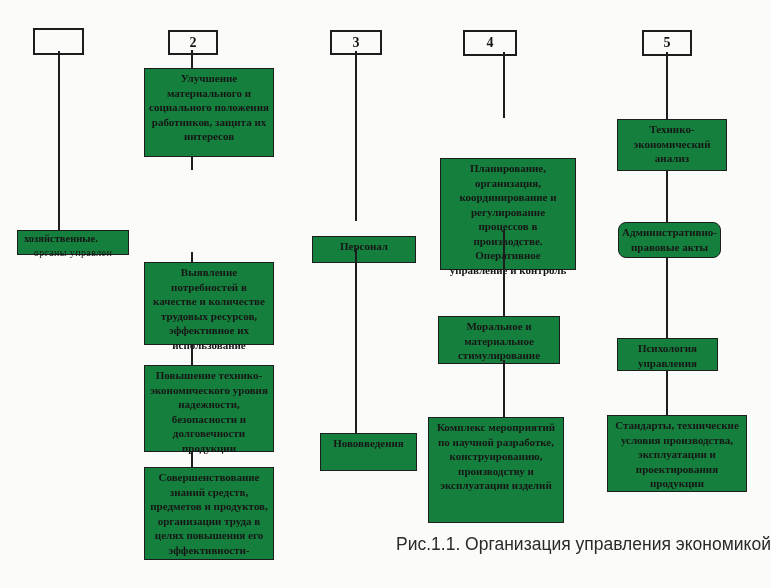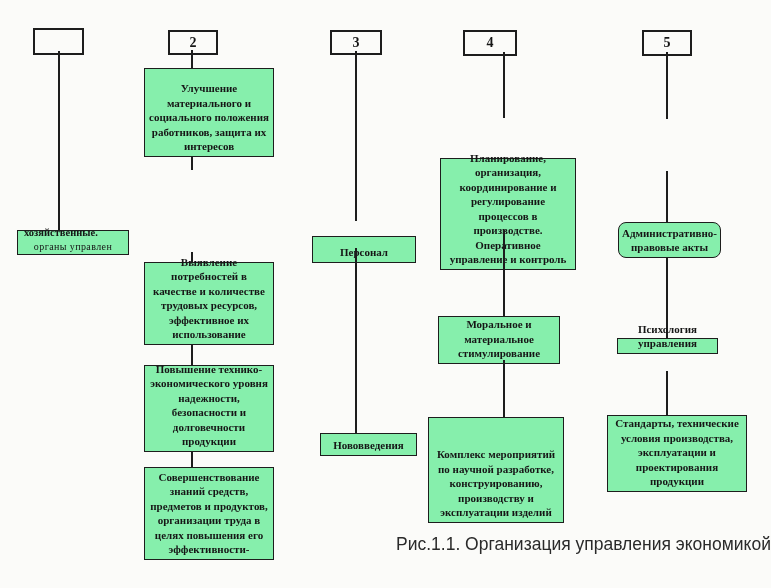--- a/index.html
+++ b/index.html
@@ -22,25 +22,25 @@
     background: #fbfbf9;
     display: flex;
     align-items: center;
     justify-content: center;
     font-weight: bold;
     font-size: 14px;
   }
   .bbox {
     position: absolute;
     border: 1.6px solid #1d1d1d;
-    background: #86efac;
+    background: #15803d;
     display: flex;
     flex-direction: column;
     align-items: center;
-    justify-content: flex-end;
+    justify-content: flex-start;
     text-align: center;
     font-weight: bold;
     font-size: 11px;
     line-height: 1.32;
     padding: 2px 4px;
     box-sizing: border-box;
   }
   .vline {
     position: absolute;
     width: 2px;
@@ -108,21 +108,21 @@
   </div>
 
   <div class="hbox" style="left:330px; top:30px; width:48px; height:21px;">
     <span>3</span>
   </div>
   <div class="vline" style="left:355px; top:51px; height:170px;"></div>
   <div class="bbox" style="left:312px; top:221px; width:104px; height:27px;margin-top:15px;">
     <span>Персонал</span>
   </div>
   <div class="vline" style="left:355px; top:248px; height:185px;"></div>
-  <div class="bbox" style="left:320px; top:433px; width:97px; height:23px;">
+  <div class="bbox" style="left:320px; top:433px; width:97px; height:38px;">
     <span>Нововведения</span>
   </div>
 
   <div class="hbox" style="left:463px; top:30px; width:50px; height:22px;">
     <span>4</span>
   </div>
   <div class="vline" style="left:503px; top:52px; height:66px;"></div>
   <div class="bbox" style="left:440px; top:118px; width:136px; height:112px;margin-top:40px;">
     <span>Планирование, организация, координирование и регулирование процессов в производстве. Оперативное управление и контроль</span>
   </div>
@@ -132,26 +132,29 @@
   </div>
   <div class="vline" style="left:503px; top:360px; height:57px;"></div>
   <div class="bbox" style="left:428px; top:417px; width:136px; height:106px;">
     <span>Комплекс мероприятий по научной разработке, конструированию, производству и эксплуатации изделий</span>
   </div>
 
   <div class="hbox" style="left:642px; top:30px; width:46px; height:22px;">
     <span>5</span>
   </div>
   <div class="vline" style="left:666px; top:52px; height:67px;"></div>
+  <div class="bbox" style="left:617px; top:119px; width:110px; height:52px;">
+    <span>Технико-экономический анализ</span>
+  </div>
   <div class="vline" style="left:666px; top:171px; height:51px;"></div>
   <div class="bbox" style="left:618px; top:222px; width:103px; height:36px;border-radius:8px;">
     <span>Административно-правовые акты</span>
   </div>
   <div class="vline" style="left:666px; top:258px; height:80px;"></div>
-  <div class="bbox" style="left:617px; top:338px; width:101px; height:16px;">
+  <div class="bbox" style="left:617px; top:338px; width:101px; height:33px;">
     <span>Психология управления</span>
   </div>
   <div class="vline" style="left:666px; top:371px; height:44px;"></div>
   <div class="bbox" style="left:607px; top:415px; width:140px; height:77px;">
     <span>Стандарты, технические условия производства, эксплуатации и проектирования продукции</span>
   </div>
 
   <div class="caption">Рис.1.1. Организация управления экономикой.</div>
 
 </div>

